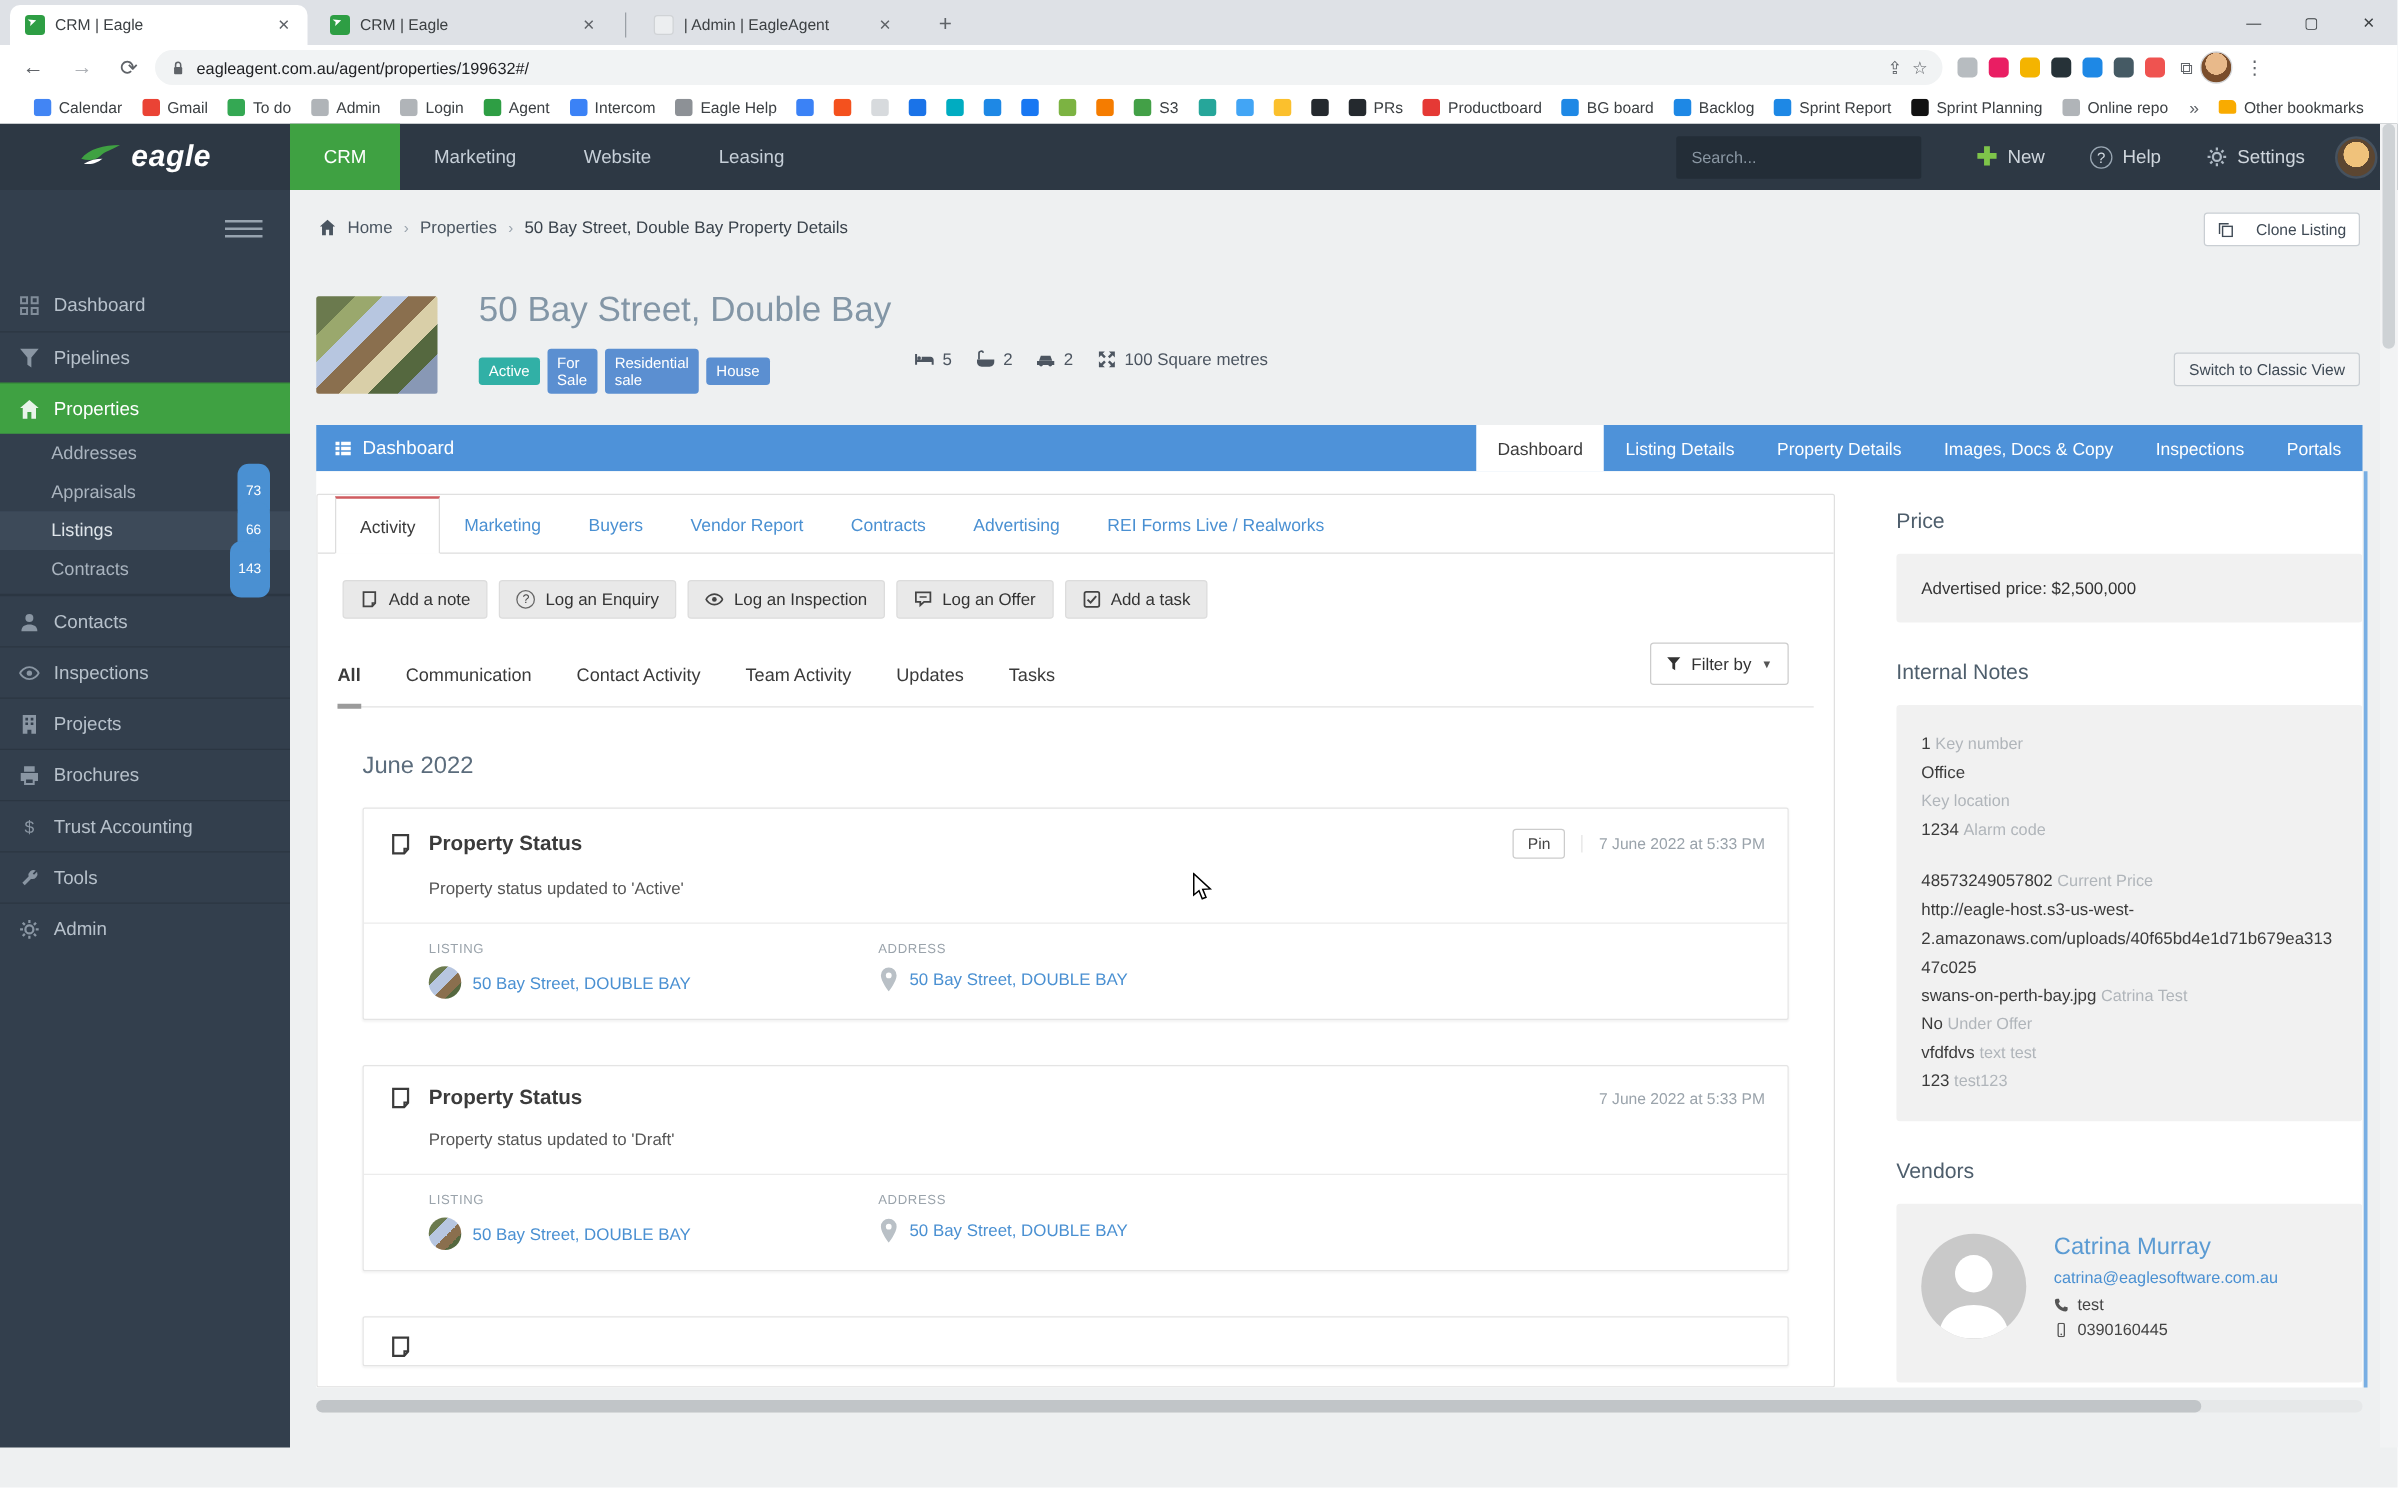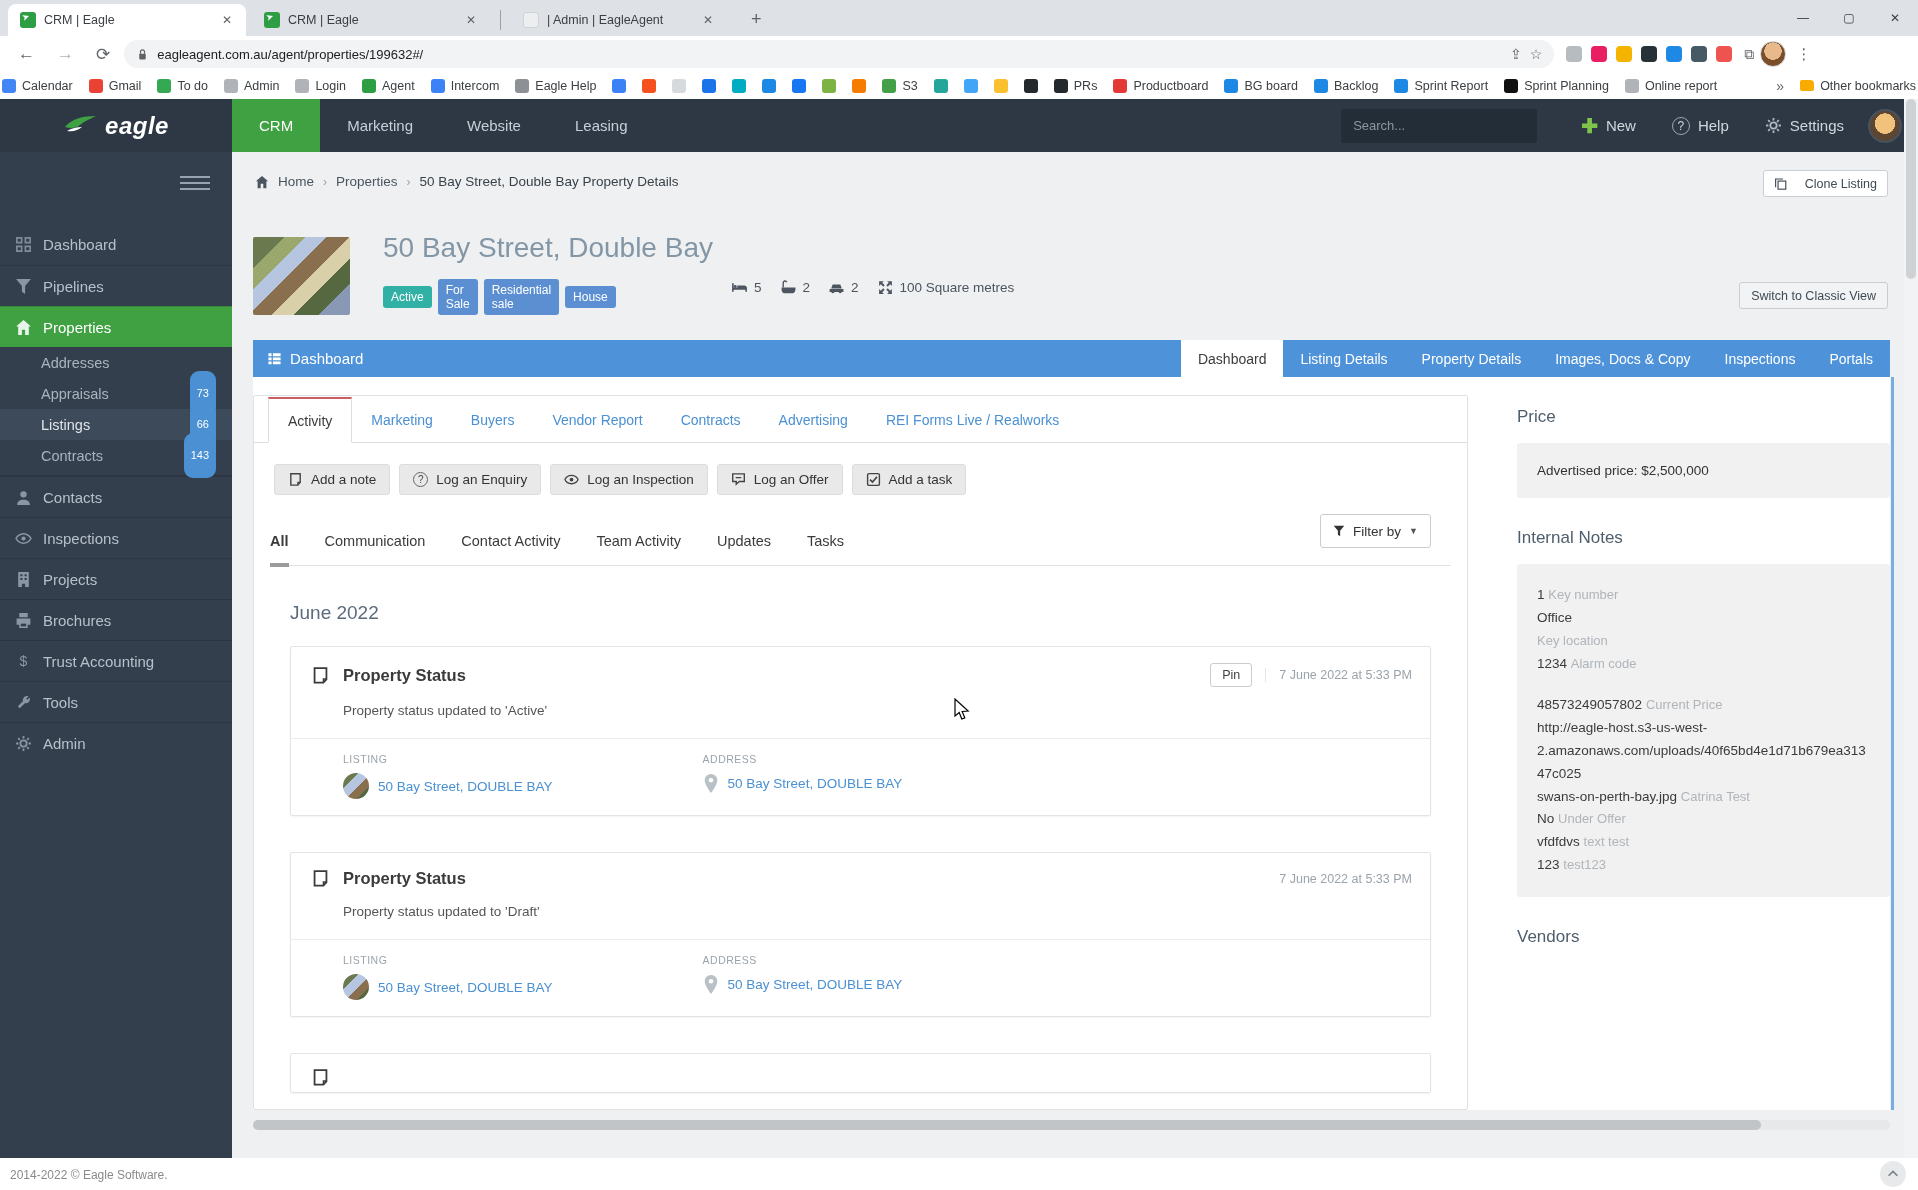--- a/index.html
+++ b/index.html
@@ -29,21 +29,21 @@
   .urlbar { flex:1; max-width:1430px; height:28px; background:#f1f3f4; border-radius:14px; display:flex; align-items:center; padding:0 12px; gap:8px; color:#202124; font-size:13px; }
   .urlbar .lock { color:#5f6368; }
   .urlbar .urltext { flex:1; white-space:nowrap; overflow:hidden; }
   .urlbar .uicon { color:#5f6368; font-size:14px; }
   .extrow { display:flex; align-items:center; gap:9px; padding:0 6px; }
   .ext { width:16px; height:16px; border-radius:4px; }
   .puzzle { color:#5f6368; font-size:14px; }
   .tb-avatar { width:26px; height:26px; border-radius:50%; background:radial-gradient(circle at 50% 38%, #e8b98a 0 45%, #7a4d2b 46% 100%); border:1px solid #d4d6d9; }
   .kebab { color:#5f6368; font-size:15px; padding:0 4px; }
 
-  .bookmarksbar { position:absolute; top:72px; left:0; right:0; height:27px; background:#fff; display:flex; align-items:center; padding:0 2px; gap:16px; font-size:12.5px; color:#3c4043; }
+  .bookmarksbar { position:absolute; top:72px; left:0; right:0; height:27px; background:#fff; display:flex; align-items:center; padding:0 27px; gap:16px; font-size:12.5px; color:#3c4043; }
   .bmlist { display:flex; align-items:center; gap:16px; overflow:hidden; flex:1; }
   .bm { display:flex; align-items:center; gap:6px; white-space:nowrap; }
   .bm .fav { width:14px; height:14px; border-radius:3px; background:#b0b4b8; flex:none; }
   .bm-label:empty { display:none; }
   .bm-more { color:#5f6368; font-size:14px; }
   .bm-folder { width:14px; height:11px; background:#f9ab00; border-radius:2px 4px 2px 2px; flex:none; }
 
   
   .appheader { position:absolute; top:99px; left:0; right:0; height:53px; background:#2d3844; display:flex; align-items:stretch; }
   .logo { width:232px; display:flex; align-items:center; justify-content:center; gap:8px; color:#fff; }
@@ -865,39 +865,54 @@
                 </div>
 
                 <div class="noterow">
                   <span class="nv">123</span>
                   <span class="nl">test123</span>
                 </div>
               </div>
           </div>
 
           <div class="rc-h">Vendors</div>
+          <div class="vendcard">
+            <div class="vavatar">
+              <svg width="84" height="84">
+                  <use href="#i-person-big"></use>
+                </svg>
+            </div>
+            <div>
+              <div class="vname">Catrina Murray</div>
+              <div class="vmail">catrina@eaglesoftware.com.au</div>
+              <div class="vrow">
+                <svg class="vic">
+                    <use href="#i-phone"></use>
+                  </svg>
+                <span>test</span>
+              </div>
+              <div class="vrow">
+                <svg class="vic">
+                    <use href="#i-mobile"></use>
+                  </svg>
+                <span>0390160445</span>
+              </div>
+            </div>
+          </div>
 
         </div>
       </div>
 
       <div class="vline"></div>
       <div class="hscroll">
         <div class="hthumb"></div>
       </div>
     </div>
   </div>
 
-  <div class="pagefooter">
-    <span class="copyright">2014-2022 © Eagle Software.</span>
-    <div class="chatbtn">
-      <svg width="14" height="14">
-          <use href="#i-chevup"></use>
-        </svg>
-    </div>
-  </div>
 
   <div class="pscroll">
     <div class="pthumbv"></div>
   </div>
 
   <svg class="cursor" viewBox="0 0 17 24">
     <path d="M1 1l0 17 4.2-3.5 2.6 6.5 3-1.2-2.6-6.3 6 -.4z" fill="#fff" stroke="#000" stroke-width="1.2"></path>
   </svg>
 </div>
 

